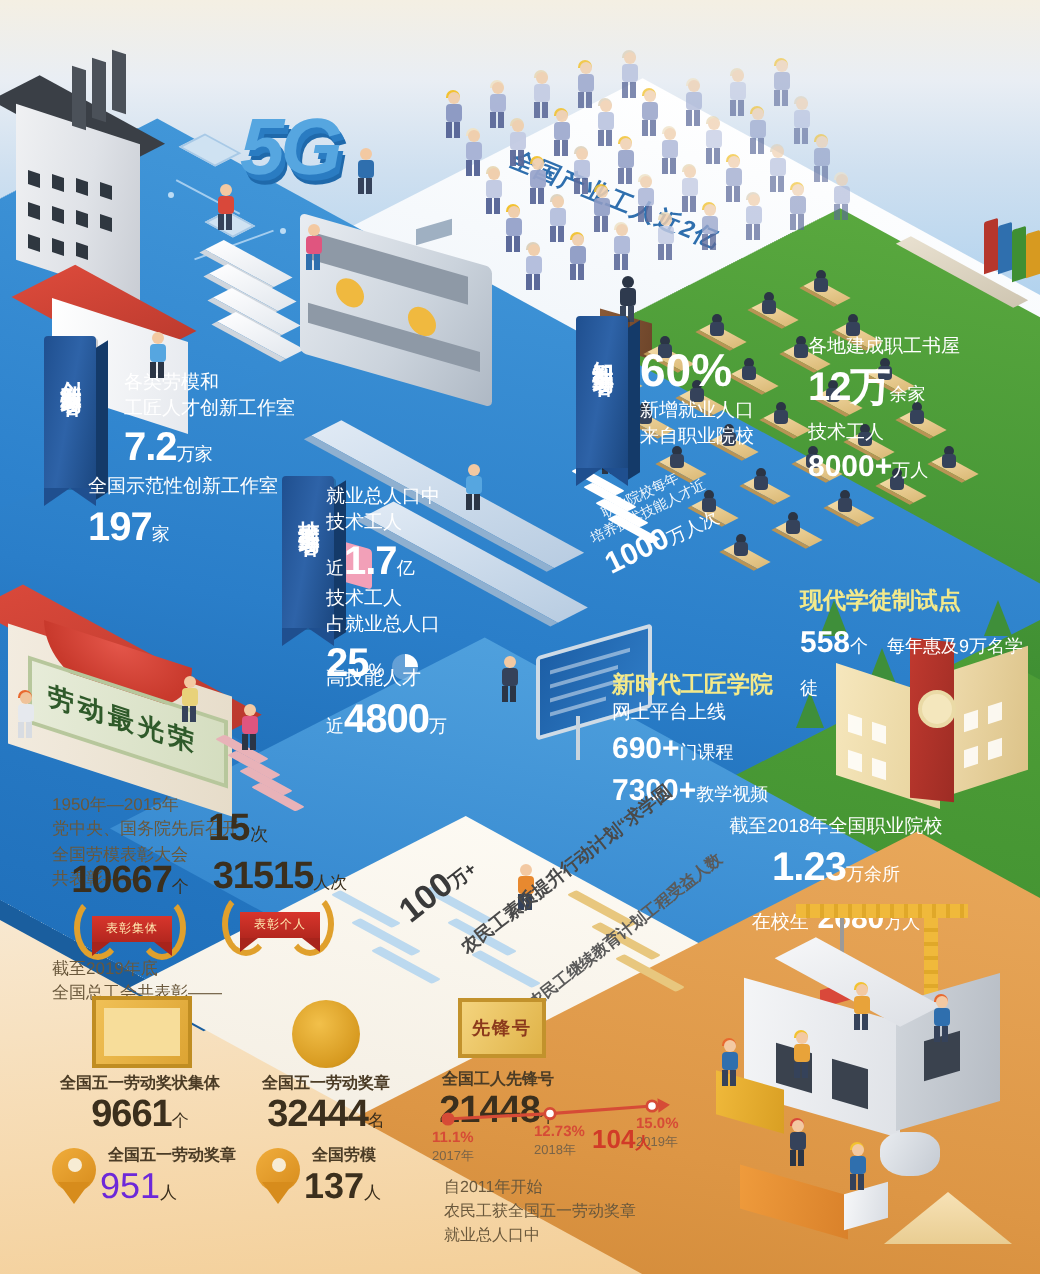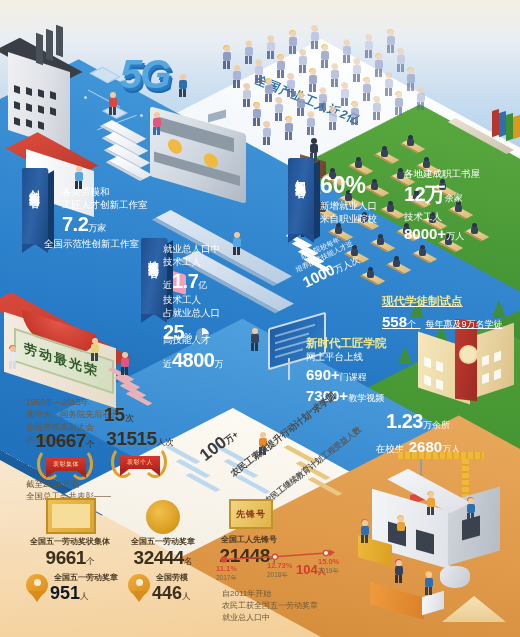--- a/index.html
+++ b/index.html
@@ -958,20 +958,21 @@
   </div>
 
   <div class="tb" style="left:62px;top:186px;">
     <div class="sm">各类劳模和</div>
     <div class="sm">工匠人才创新工作室</div>
     <div><span class="big">7.2</span><span class="unit">万家</span></div>
   </div>
 
   <div class="tb" style="left:44px;top:238px;">
     <div class="sm">全国示范性创新工作室</div>
+    <div><span class="big">197</span><span class="unit">家</span></div>
   </div>
 
   <div class="tb" style="left:163px;top:243px;">
     <div class="sm">就业总人口中</div>
     <div class="sm">技术工人</div>
     <div><span class="unit">近</span><span class="big">1.7</span><span class="unit">亿</span></div>
   </div>
 
   <div class="tb" style="left:163px;top:294px;">
     <div class="sm">技术工人</div>
@@ -996,36 +997,37 @@
     <div><span class="mid">1000</span><span class="unit">万人次</span></div>
   </div>
 
   <div class="tb" style="left:404px;top:168px;">
     <div class="sm">各地建成职工书屋</div>
     <div><span class="big">12万</span><span class="unit">余家</span></div>
     <div class="sm" style="margin-top:4px;">技术工人</div>
     <div><span class="mid">8000+</span><span class="unit">万人</span></div>
   </div>
 
-  <div class="tb" style="left:382px;top:294px;text-decoration:underline;">
+  <div class="tb" style="left:400px;top:294px;">
     <div class="ghead">现代学徒制试点</div>
     <div style="margin-top:2px;">
       <span class="mid">558</span><span class="unit">个</span>
       <span class="unit" style="margin-left:5px;">每年惠及9万名学徒</span>
     </div>
   </div>
 
   <div class="tb" style="left:306px;top:336px;">
     <div class="ghead">新时代工匠学院</div>
     <div class="sm">网上平台上线</div>
     <div><span class="mid">690+</span><span class="unit">门课程</span></div>
     <div><span class="mid">7300+</span><span class="unit">教学视频</span></div>
   </div>
 
   <div class="tb" style="left:338px;top:408px;text-align:center;width:160px;">
+    <div class="sm">截至2018年全国职业院校</div>
     <div><span class="big">1.23</span><span class="unit">万余所</span></div>
     <div style="margin-top:2px;"><span class="sm">在校生</span>
       <span class="mid">2680</span><span class="unit">万人</span></div>
   </div>
 
   <div class="roadtxt" style="left:228px;top:470px;transform:rotate(-38deg);font-size:9px;color:#4a4a4a;">
     <span>农民工素质提升行动计划“求学圆</span>
   </div>
   <div class="roadtxt" style="left:196px;top:450px;transform:rotate(-38deg);font-size:9px;color:#3a3a3a;">
     <span style="font-size:17px;font-weight:bold;">100</span><span style="font-size:9px;">万+</span>
@@ -1093,30 +1095,30 @@
     <div><span class="num">21448</span><span class="unit">个</span></div>
   </div>
 
   <div style="position:absolute;left:26px;top:572px;">
     <div class="pin" style="left:0;top:2px;">
       <div class="circ"></div>
         <div class="tail"></div>
         <div class="hole"></div>
     </div>
     <div style="margin-left:28px;font-size:8px;color:#4b3c26;font-weight:bold;">全国五一劳动奖章</div>
-    <div style="margin-left:24px;"><span style="font-size:18px;font-weight:bold;color:#0f172a;">951</span><span style="font-size:8.5px;color:#3b2f1d;">人</span></div>
+    <div style="margin-left:24px;"><span style="font-size:18px;font-weight:normal;color:#6d28d9;">951</span><span style="font-size:8.5px;color:#3b2f1d;">人</span></div>
   </div>
   <div style="position:absolute;left:128px;top:572px;">
     <div class="pin" style="left:0;top:2px;">
       <div class="circ"></div>
         <div class="tail"></div>
         <div class="hole"></div>
     </div>
     <div style="margin-left:28px;font-size:8px;color:#4b3c26;font-weight:bold;">全国劳模</div>
-    <div style="margin-left:24px;"><span style="font-size:18px;font-weight:bold;color:#3b2f1d;">446</span><span style="font-size:8.5px;color:#3b2f1d;">人</span></div>
+    <div style="margin-left:24px;"><span style="font-size:18px;font-weight:bold;color:#3b2f1d;">137</span><span style="font-size:8.5px;color:#3b2f1d;">人</span></div>
   </div>
 
   <div class="chartbox">
     <svg width="130" height="52" viewBox="0 0 130 52">
       <polyline id="chart-line" fill="none" stroke="#d64b36" stroke-width="1.6" points="10.0,19.5 61.0,16.8 112.0,13.0"></polyline>
       <polygon id="chart-arrow" fill="#d64b36" points="120.97533771001122,12.3341824639959 115.26050964140818,16.376550599916573 114.72659653644143,9.179307863360593"></polygon>
       <g id="chart-points">
           <circle cx="10" cy="19.5" r="2.6" fill="#d64b36" stroke="#d64b36" stroke-width="1.4"></circle>
           <circle cx="61" cy="16.783333333333335" r="2.6" fill="#ffffff" stroke="#d64b36" stroke-width="1.4"></circle>
           <circle cx="112" cy="13" r="2.6" fill="#ffffff" stroke="#d64b36" stroke-width="1.4"></circle>

